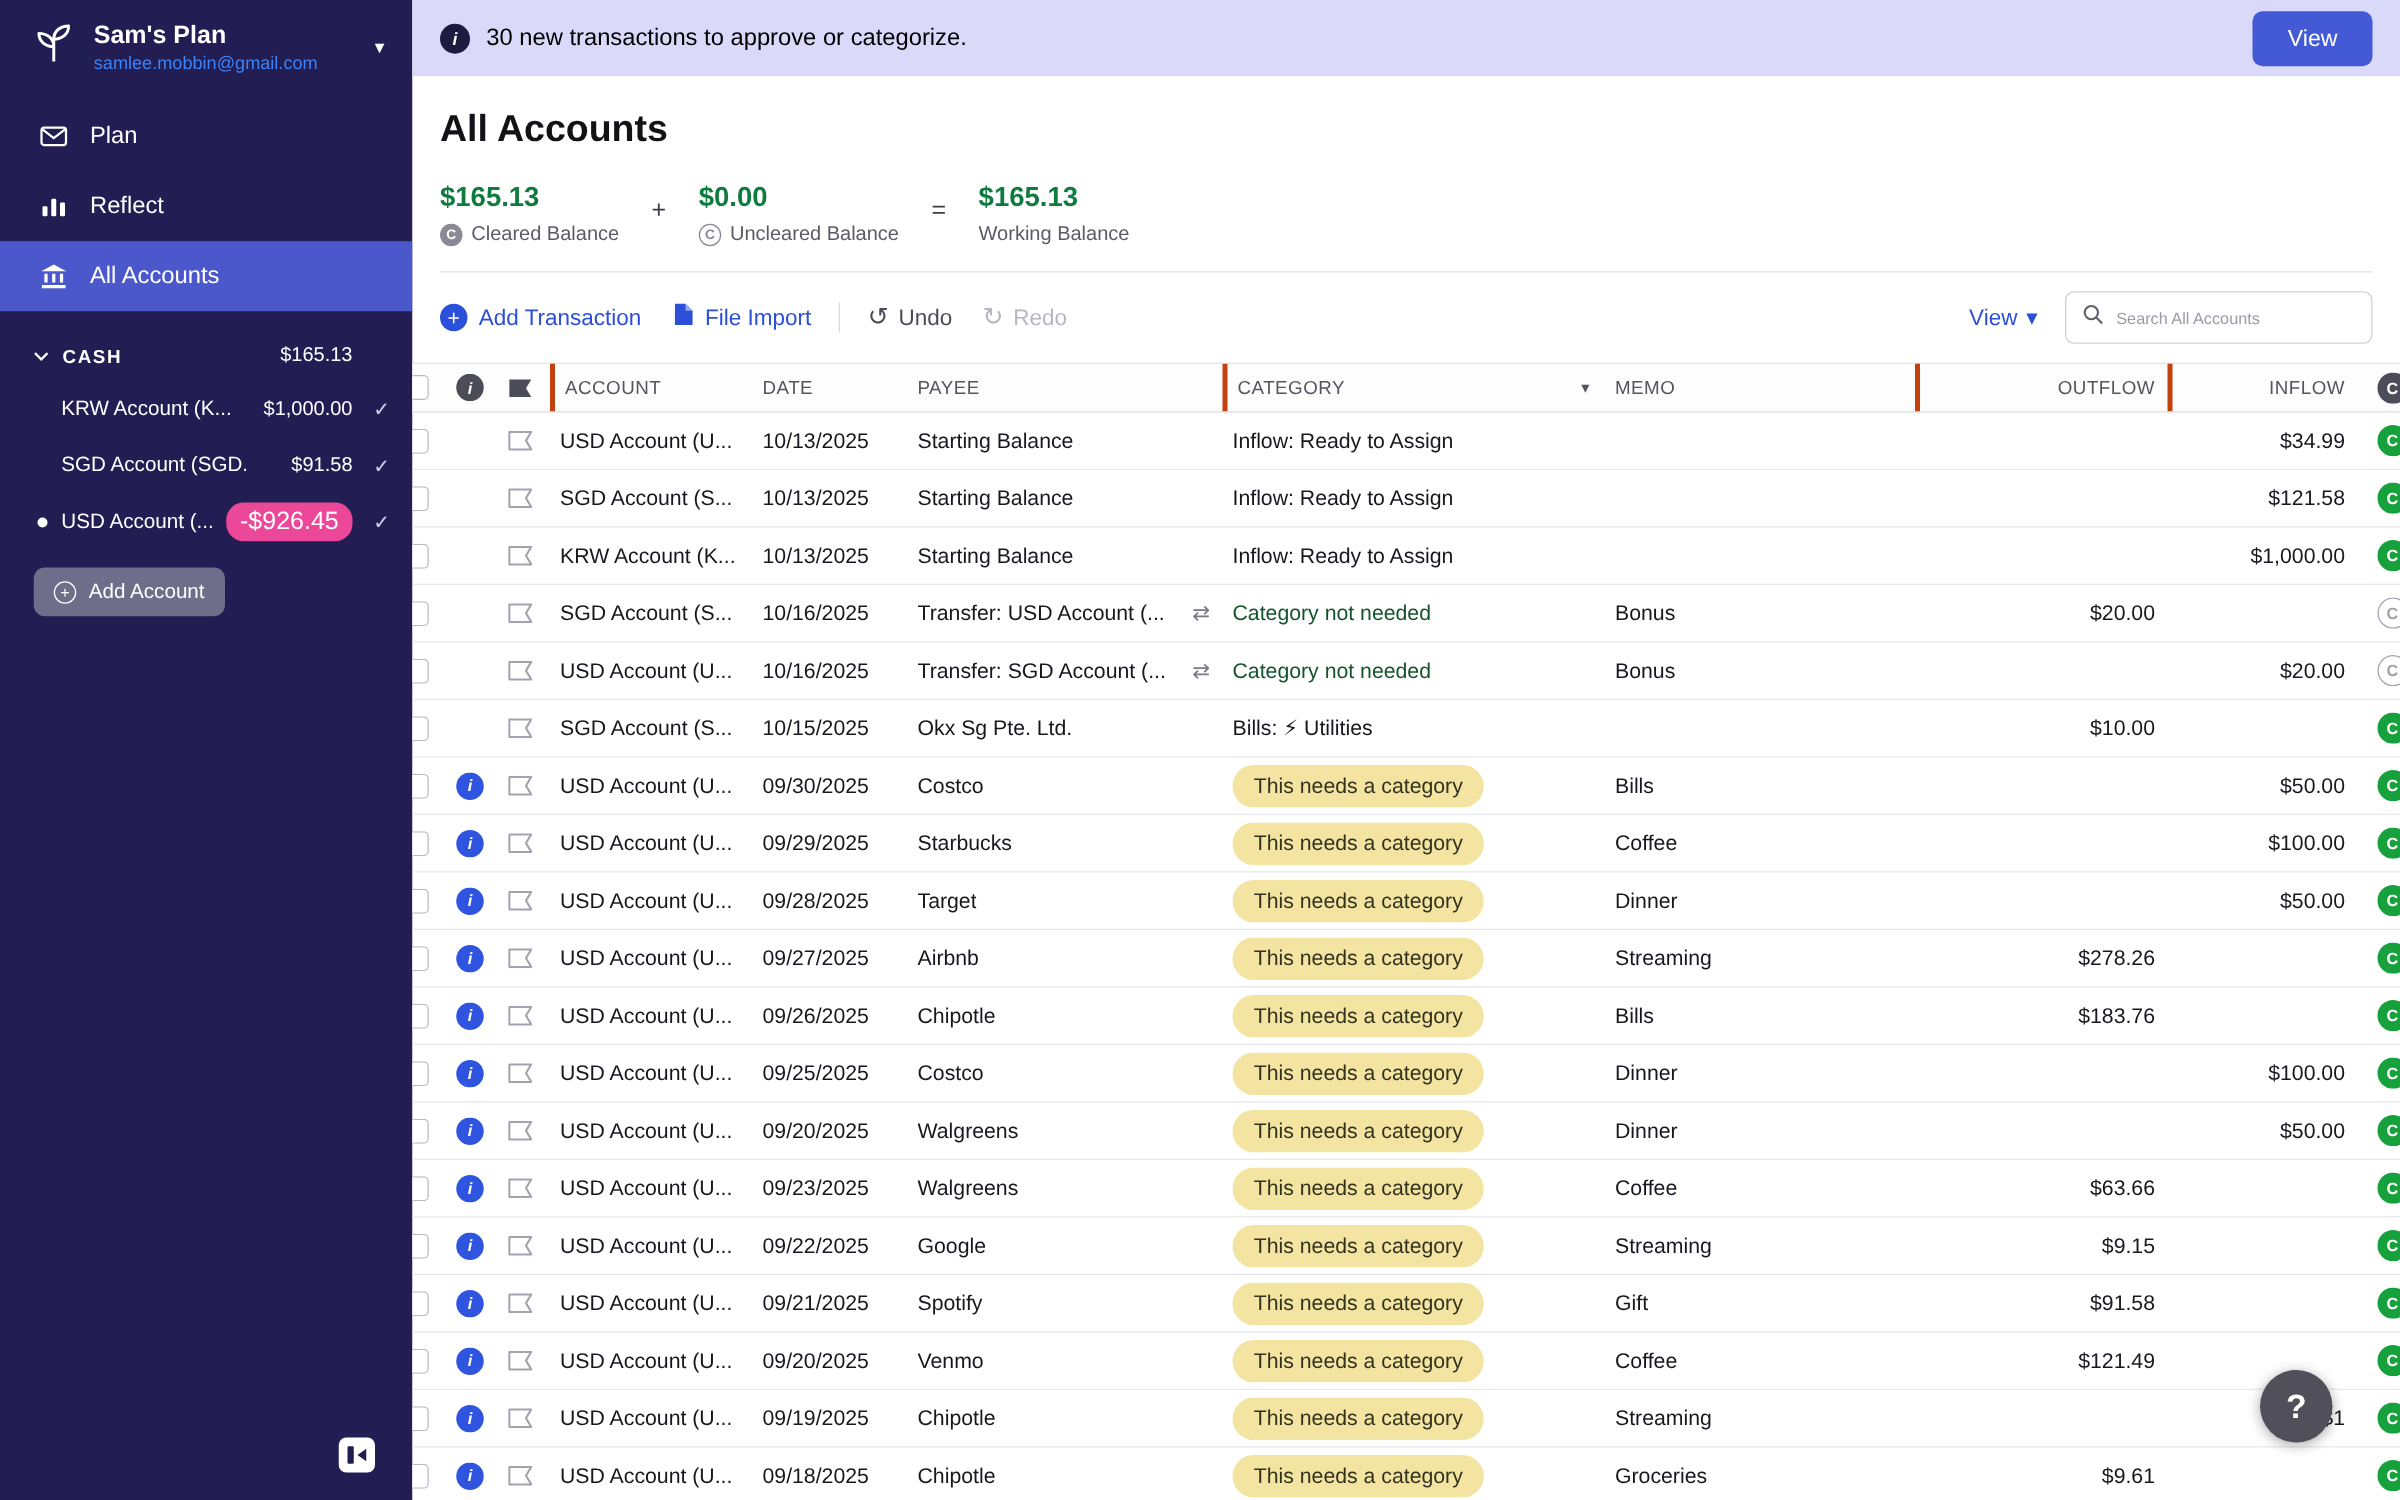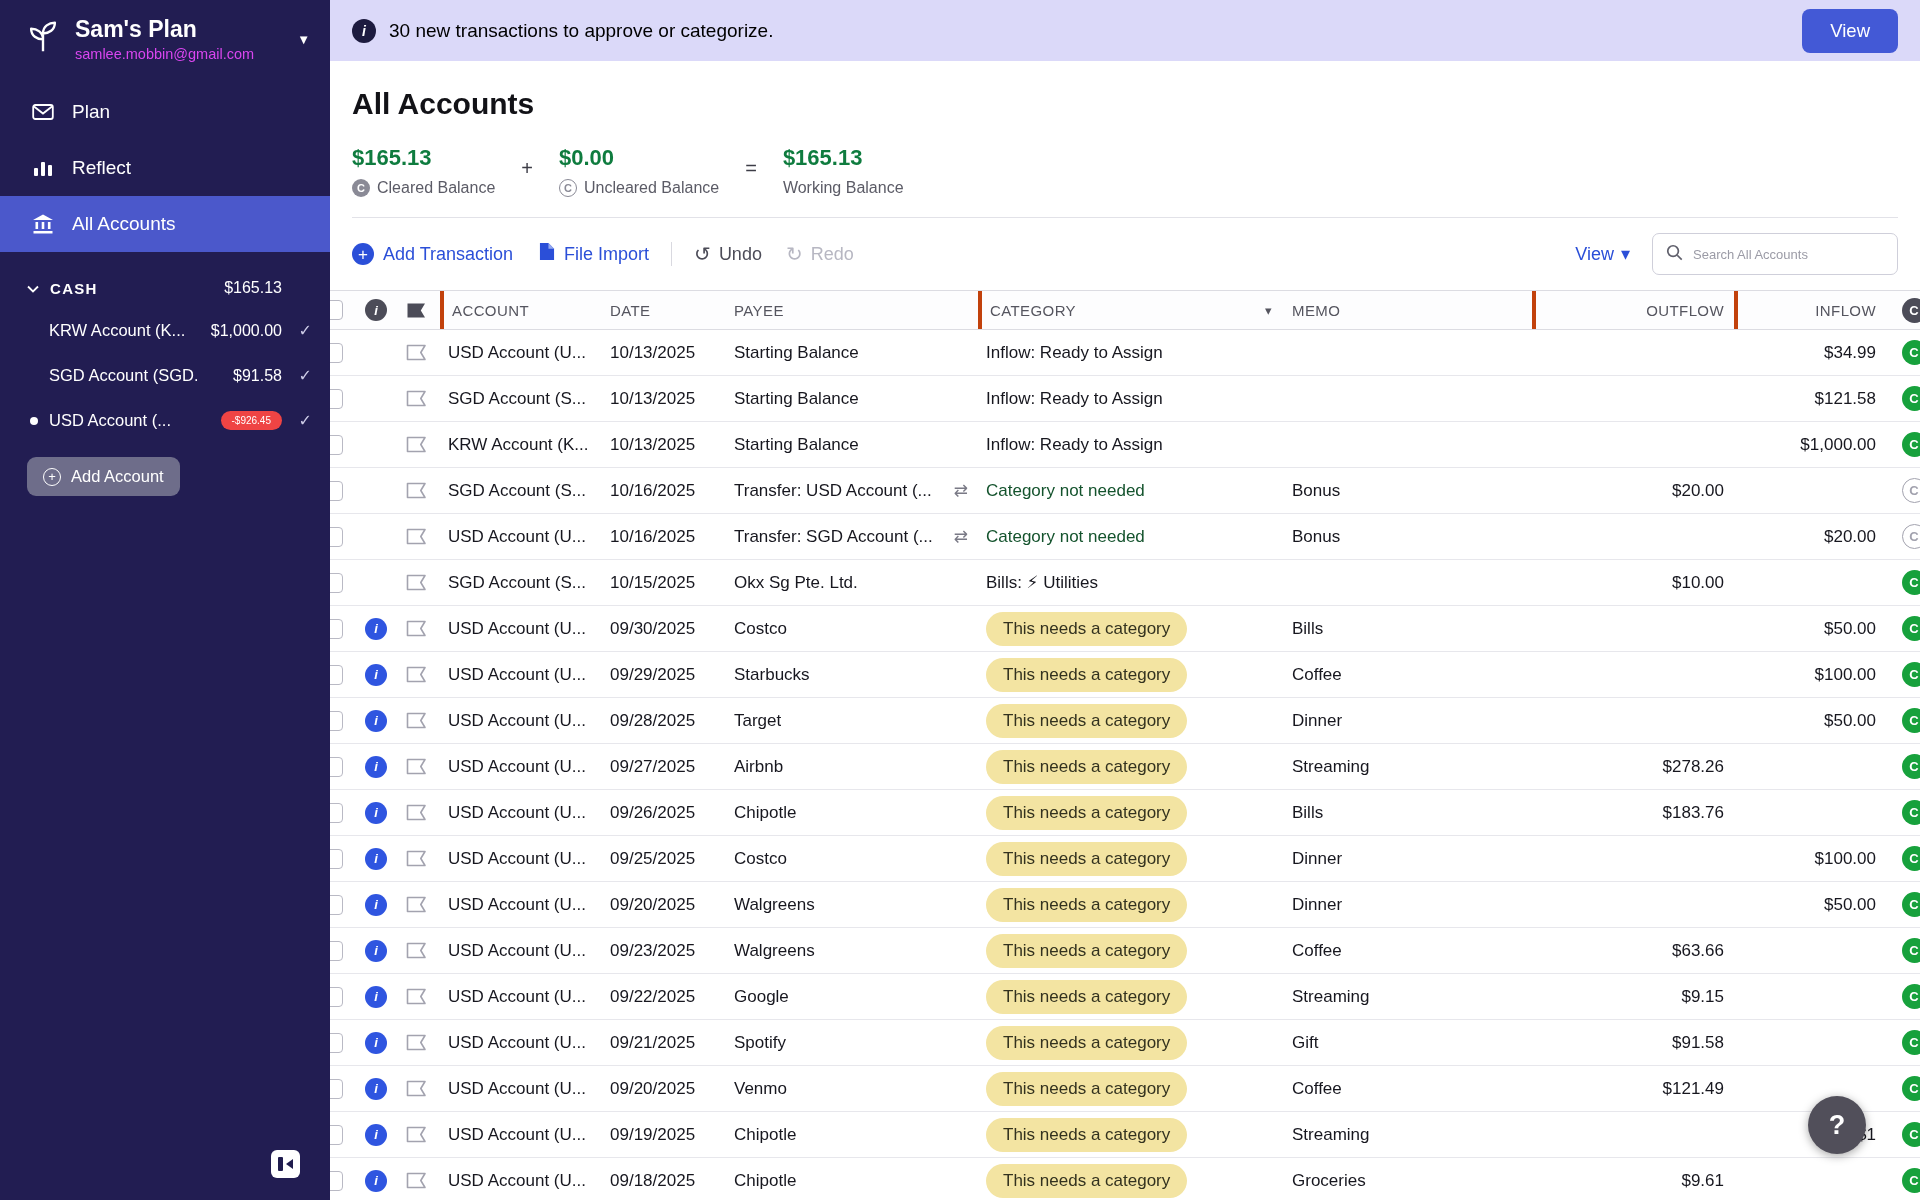--- a/index.html
+++ b/index.html
@@ -3,35 +3,35 @@
 <meta charset="utf-8">
 <style>
   * { box-sizing: border-box; margin: 0; padding: 0; }
   html,body { width:1920px; height:1200px; overflow:hidden; }
   body { font-family:"Liberation Sans","DejaVu Sans",sans-serif; background:#fff; color:#1b1b22; }
   .app { width:1920px; height:1200px; display:flex; overflow:hidden; }
 
   
   .sidebar { flex:0 0 330px; background:#221d52; color:#fff; position:relative; height:100%; }
   .user-row { display:flex; align-items:center; gap:13px; padding:16px 20px 14px 24px; cursor:pointer; }
-  .plan-name { font-size:23px; font-weight:700; }
-  .email { font-size:14.5px; color:#d946ef; margin-top:3px; }
+  .plan-name { font-size:20px; font-weight:700; }
+  .email { font-size:14.5px; color:#3b82f6; margin-top:3px; }
   .user-chev { margin-left:auto; font-size:13px; color:#fff; }
   .nav { margin-top:8px; }
   .nav-item { height:56px; display:flex; align-items:center; gap:16px; padding-left:30px; font-size:19px; cursor:pointer; }
   .nav-item.active { background:#4b58cb; }
   .nav-ic { width:26px; display:flex; justify-content:center; }
   .cash-row { display:flex; align-items:center; height:40px; margin-top:16px; padding:0 18px 0 27px; cursor:pointer; }
   .cash-label { font-size:15px; font-weight:700; letter-spacing:1.3px; margin-left:11px; }
   .cash-total { margin-left:auto; font-size:16px; }
   .check-spacer { width:30px; }
   .acct-row { display:flex; align-items:center; height:45px; padding:0 18px 0 49px; font-size:16.5px; position:relative; cursor:pointer; }
   .acct-name { white-space:nowrap; overflow:hidden; max-width:148px; }
   .acct-balance { margin-left:auto; font-size:16px; white-space:nowrap; }
-  .acct-balance.red-pill { background:#ef4444; color:#fff; padding:4px 11px; border-radius:14px; font-size:10px; }
+  .acct-balance.red-pill { background:#ec4899; color:#fff; padding:4px 11px; border-radius:14px; font-size:20px; }
   .acct-check { width:30px; text-align:right; color:#cfcde8; font-size:16px; }
   .bullet { position:absolute; left:30px; top:19px; width:8px; height:8px; border-radius:50%; background:#fff; }
   .add-account { margin:14px 0 0 27px; background:#6e6d8a; color:#fff; border:none; border-radius:9px; padding:10px 16px; font-size:16.5px; display:inline-flex; align-items:center; gap:10px; cursor:pointer; font-family:inherit; }
   .plus-circle { width:18px; height:18px; border:1.6px solid #fff; border-radius:50%; display:flex; align-items:center; justify-content:center; font-size:13px; line-height:1; }
   .collapse-btn { position:absolute; right:30px; bottom:22px; width:29px; height:28px; background:#fff; border-radius:6px; display:flex; align-items:center; justify-content:center; cursor:pointer; }
 
   
   .main { flex:1; display:flex; flex-direction:column; position:relative; overflow:hidden; background:#fff; }
   .banner { flex:0 0 61px; background:#dbd9f9; display:flex; align-items:center; gap:13px; padding:0 22px; }
   .banner-info { width:24px; height:24px; border-radius:50%; background:#1d1b3f; color:#fff; display:flex; align-items:center; justify-content:center; font-size:14px; font-weight:700; font-style:italic; }

